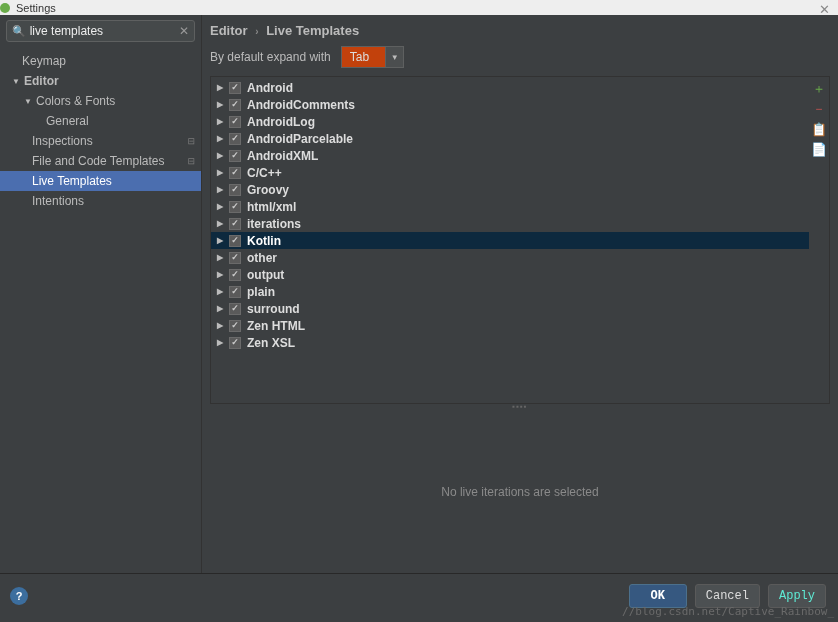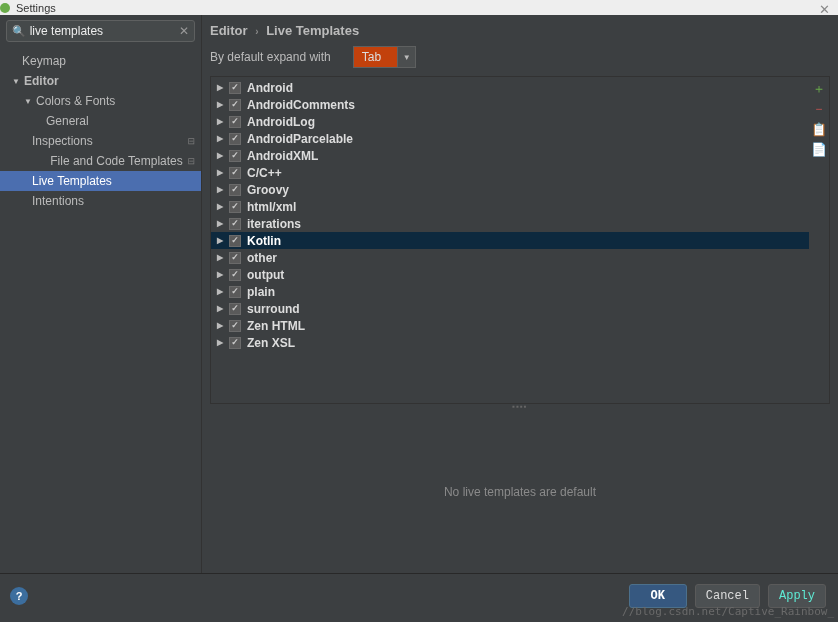--- a/index.html
+++ b/index.html
@@ -106,21 +106,21 @@
     font-weight: bold;
     color: #bbbbbb;
   }
   .breadcrumb .sep { color: #888; margin: 0 4px; font-size: 10px; }
   .expand-row {
     display: flex;
     align-items: center;
     padding: 2px 8px 8px 8px;
     font-size: 12px;
     color: #bbbbbb;
-    gap: 22px;
+    gap: 10px;
   }
   .combo {
     display: flex;
     align-items: stretch;
     border: 1px solid #5e6060;
     background: #c2410c;
     height: 22px;
   }
   .combo .combo-text {
     padding: 0 16px 0 8px;
@@ -293,21 +293,21 @@
           <span class="arrow">▼</span>
           <span>Colors &amp; Fonts</span>
         </div>
         <div class="tree-item" style="padding-left: 46px;">
           <span>General</span>
         </div>
         <div class="tree-item" style="padding-left: 32px;">
           <span>Inspections</span>
           <span class="badge">⊟</span>
         </div>
-        <div class="tree-item" style="padding-left: 32px; justify-content: center;">
+        <div class="tree-item" style="padding-left: 32px;">
           <span>File and Code Templates</span>
           <span class="badge">⊟</span>
         </div>
         <div class="tree-item selected" style="padding-left: 32px;">
           <span>Live Templates</span>
         </div>
         <div class="tree-item" style="padding-left: 32px;">
           <span>Intentions</span>
         </div>
       </div>
@@ -413,21 +413,21 @@
       <div class="side-tools">
         <span class="tool" style="color:#6aab4a">＋</span>
         <span class="tool" style="color:#c75450">－</span>
         <span class="tool" style="color:#777">📋</span>
         <span class="tool" style="color:#777">📄</span>
       </div>
     </div>
     <div class="grip">▪▪▪▪</div>
 
     <div class="detail-panel">
-      <span>No live templates are default</span>
+      <span>No live iterations are selected</span>
     </div>
   </div>
 </div>
 
 <div class="footer">
   <div class="help-icon">?</div>
   <div class="buttons">
     <div class="btn primary">OK</div>
     <div class="btn">Cancel</div>
     <div class="btn disabled">Apply</div>

